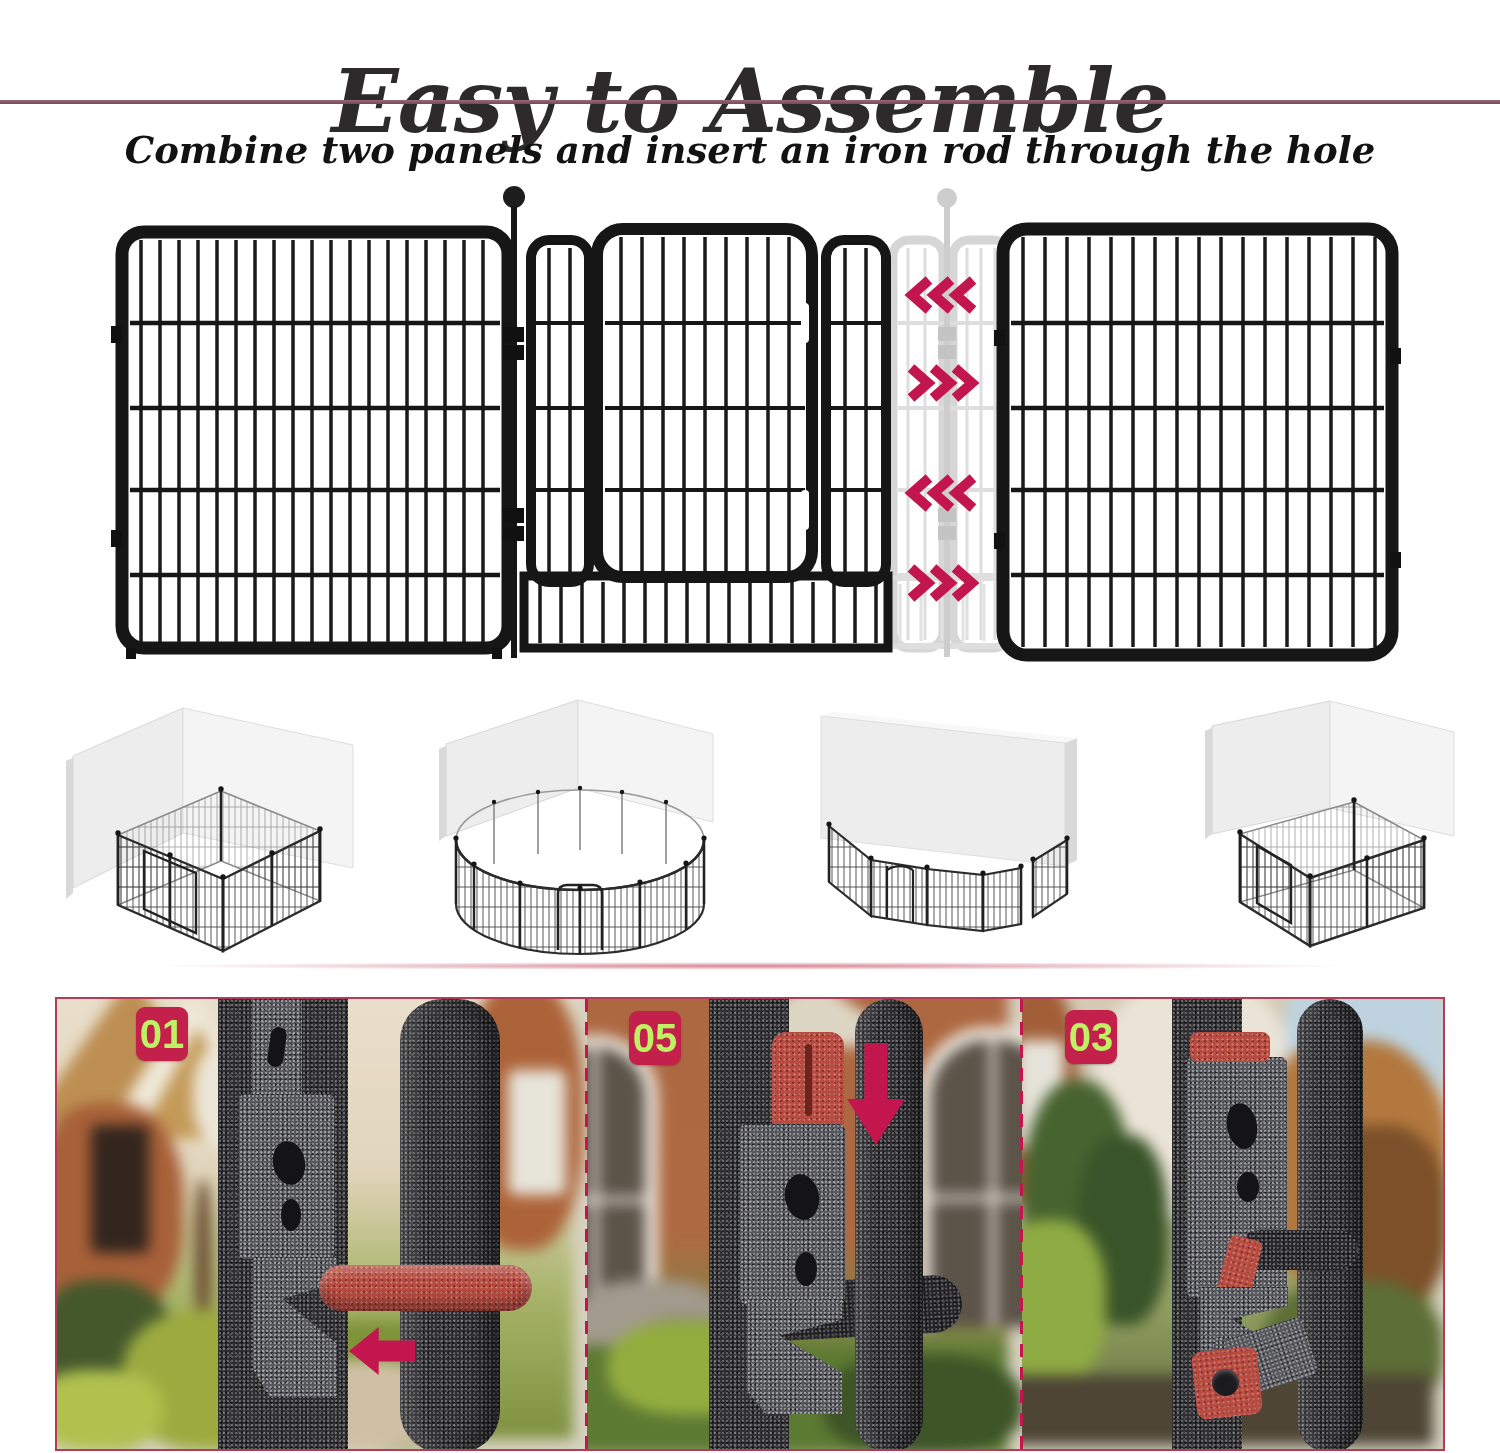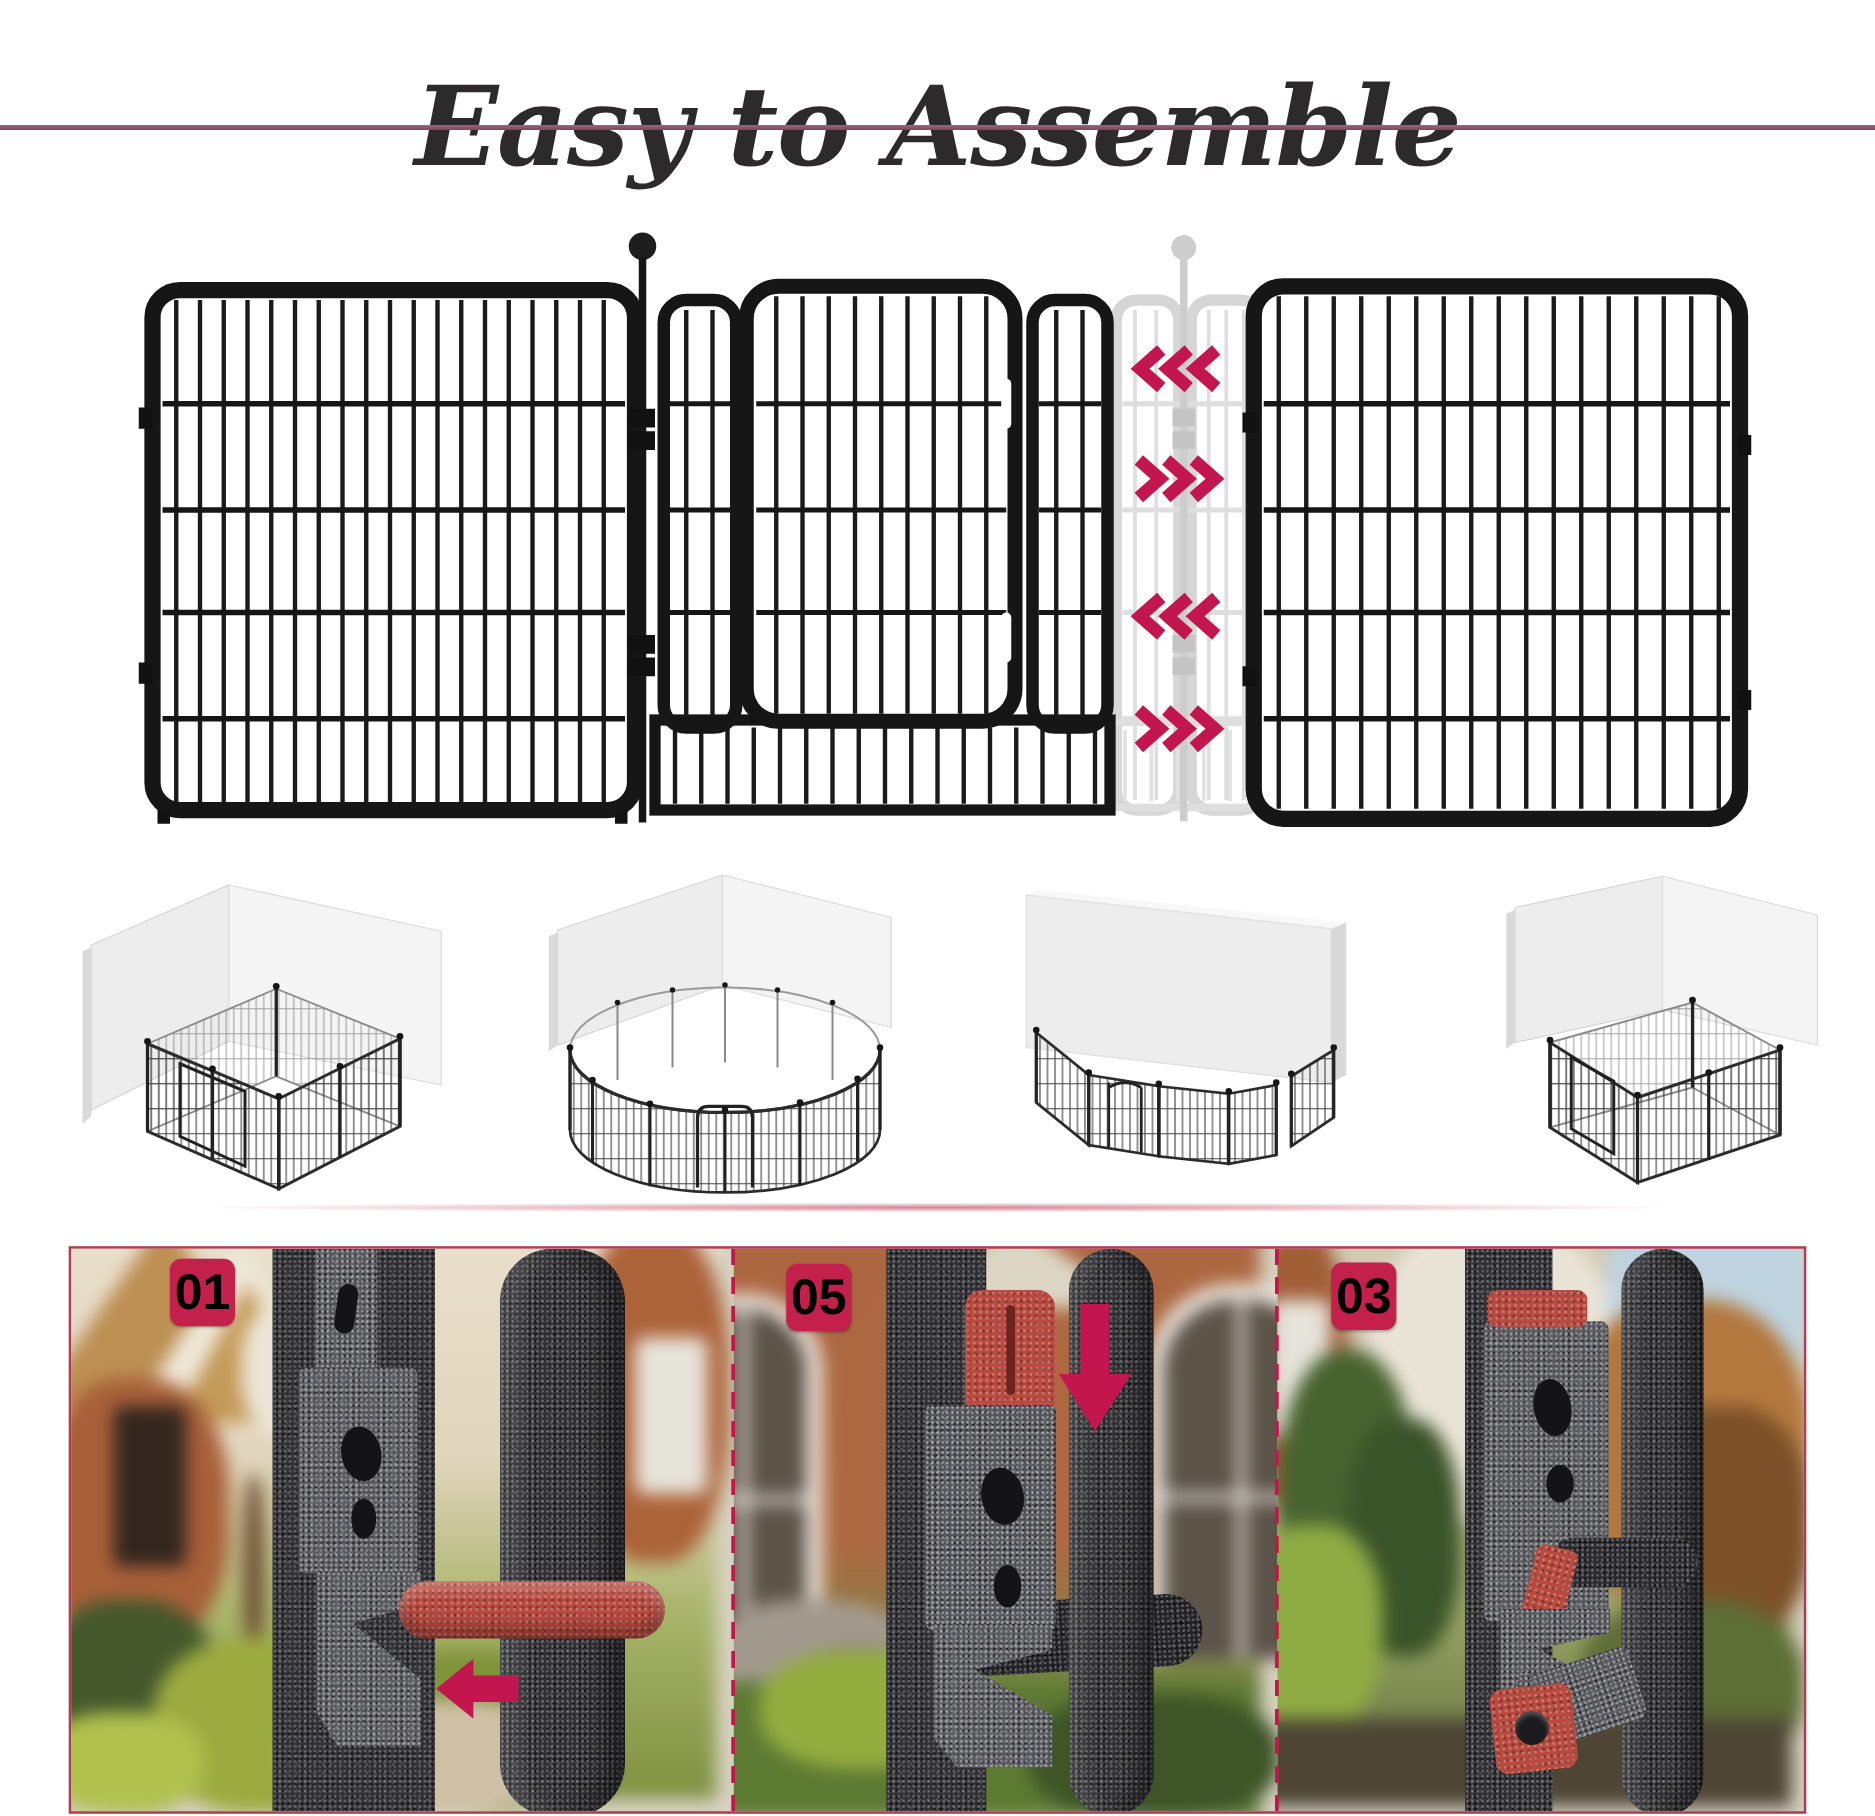--- a/index.html
+++ b/index.html
@@ -20,21 +20,21 @@
   
   .strip{position:absolute;top:997px;left:55px;width:1390px;height:454px;box-sizing:border-box;
          border:2px solid #b13c55;overflow:hidden;background:#d8d2c2;}
   .seg{position:absolute;top:0;bottom:0;overflow:hidden;}
   .seg1{left:0;width:530px;} .seg2{left:530px;width:435px;} .seg3{left:965px;width:425px;}
   .bg{position:absolute;inset:-14px;filter:blur(7px);}
   .blob{position:absolute;border-radius:42%;}
   .dash-div{position:absolute;top:0;bottom:0;width:3px;z-index:8;
          background:repeating-linear-gradient(180deg,#c3164e 0 13px,transparent 13px 23px);}
   .badge{position:absolute;z-index:9;width:52px;height:54px;border-radius:9px;background:#c3204c;
-         color:#000000;font:700 40px/54px "Liberation Sans",sans-serif;text-align:center;
+         color:#bef264;font:700 40px/54px "Liberation Sans",sans-serif;text-align:center;
          box-shadow:0 1px 2px rgba(0,0,0,.25);}
   .fg{position:absolute;z-index:3;}
   
   .mtl{background-color:#303034;background-image:
         radial-gradient(circle,rgba(255,255,255,.28) 0 .9px,transparent 1.3px),
         radial-gradient(circle,rgba(255,255,255,.14) 0 1px,transparent 1.5px),
         radial-gradient(circle,rgba(0,0,0,.55) 0 1px,transparent 1.4px);
         background-size:4px 4px,7px 7px,5px 5px;background-position:0 0,2px 3px,1px 1px;}
   .mtl-lt{background-color:#57575e;background-image:
         radial-gradient(circle,rgba(255,255,255,.4) 0 .9px,transparent 1.3px),
@@ -47,20 +47,21 @@
         background-size:5px 5px,6px 6px;}
   .crimson{background:#c3164e;}
 </style>
 </head>
 <body>
 
 <div class="page">
 
   <h1 class="title">Easy to Assemble</h1>
   <div class="top-divider"></div>
+  <div class="subtitle">Combine two panels and insert an iron rod through the hole</div>
 
   <svg class="main-svg" width="1500" height="500" viewBox="0 180 1500 500">
 
     <g>
       <rect x="893" y="240" width="50" height="408" rx="16" fill="none" stroke="#d6d6d6" stroke-width="9"></rect>
       <path d="M908 248V640M925 248V640" stroke="#dedede" stroke-width="3" fill="none"></path>
       <rect x="953" y="240" width="56" height="408" rx="16" fill="none" stroke="#d6d6d6" stroke-width="9"></rect>
       <path d="M967 248V640M981 248V640M995 248V640" stroke="#dedede" stroke-width="3" fill="none"></path>
       <path d="M898 323H1008M898 408H1008M898 490H1008M898 575H1008" stroke="#dedede" stroke-width="4" fill="none"></path>
       <path d="M890 578H1005M890 646H1005" stroke="#dedede" stroke-width="6" fill="none"></path>

